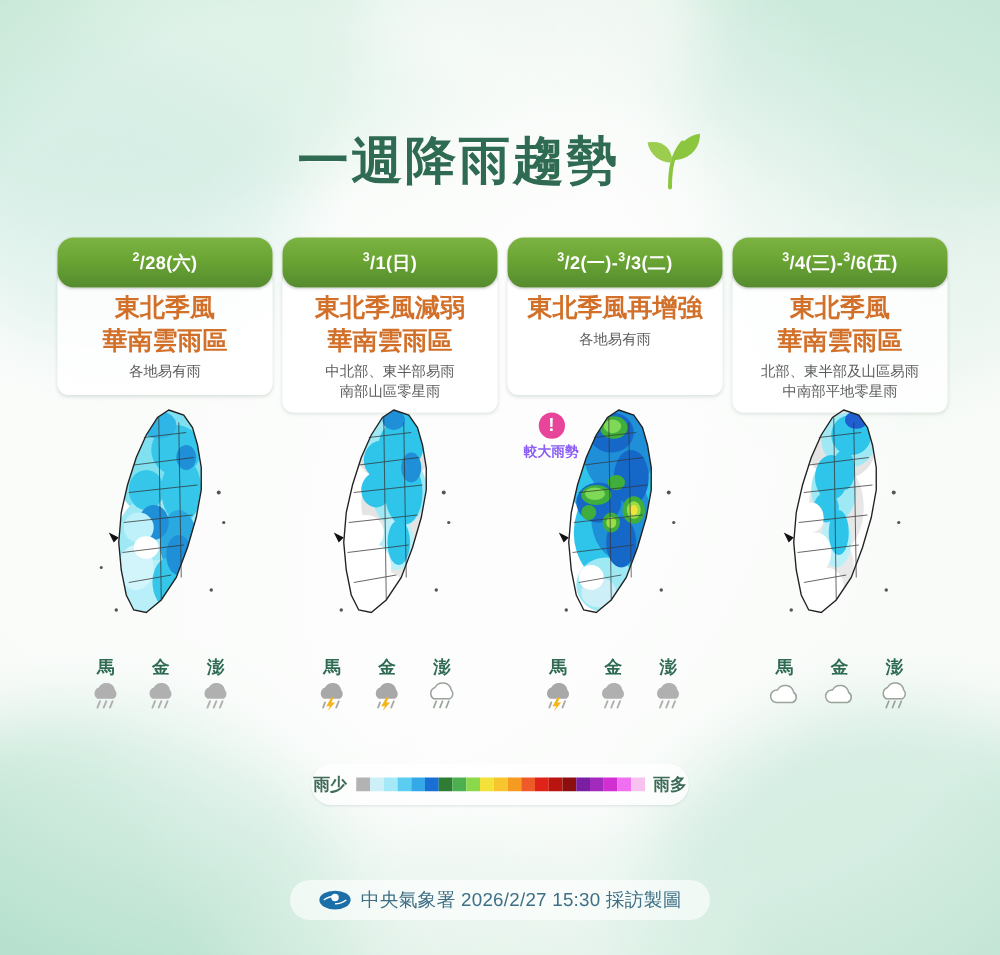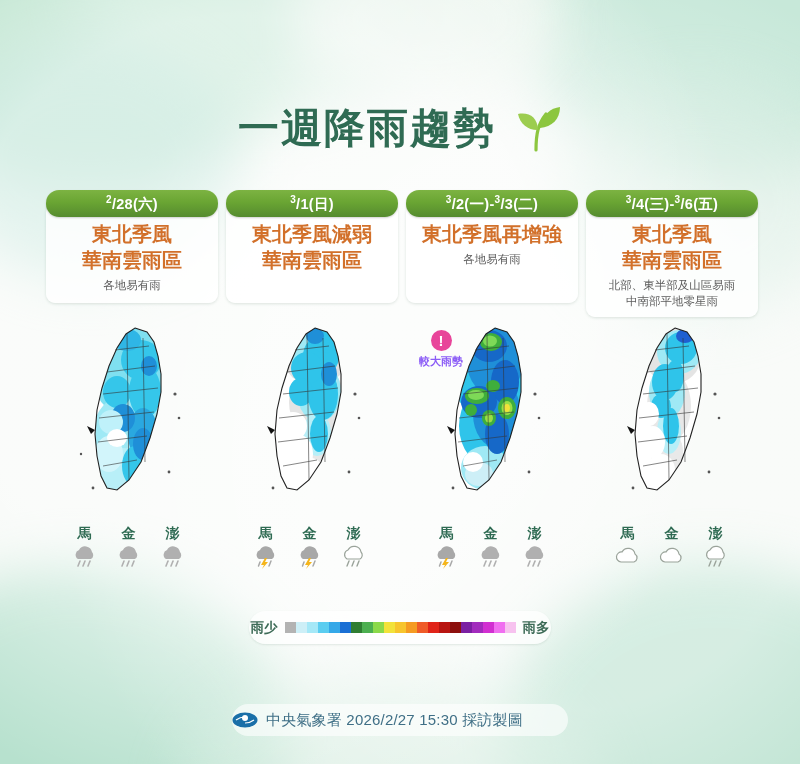--- a/index.html
+++ b/index.html
@@ -27,21 +27,21 @@
 
   
   .title-wrap{position:absolute;left:0;right:0;top:96px;height:64px;display:flex;align-items:center;justify-content:center;gap:10px;}
   .title{font-size:41px;font-weight:bold;color:#2f6b53;letter-spacing:2px;line-height:1;
          text-shadow:0 1px 0 rgba(255,255,255,.6);}
   .leaf{display:block;}
 
   
   .panels{position:absolute;left:46px;top:190px;width:716px;display:flex;gap:8px;}
   .panel{width:172px;}
-  .datebar{height:27px;border-radius:13px;display:flex;align-items:center;justify-content:center;
+  .datebar{height:40px;border-radius:13px;display:flex;align-items:center;justify-content:center;
       background:linear-gradient(180deg,#7cb342 0%,#6aa533 45%,#558b2f 100%);
       box-shadow:0 1px 2px rgba(0,0,0,.18);position:relative;z-index:3;}
   .datebar span{color:#fff;font-size:14.5px;font-weight:bold;letter-spacing:.3px;white-space:nowrap;}
   .datebar sup{font-size:10px;vertical-align:super;}
   .card{margin-top:-13px;padding:17px 6px 8px;border-radius:9px;background:rgba(255,255,255,.82);
         box-shadow:0 1px 3px rgba(80,110,90,.18);text-align:center;min-height:74px;}
   .hl{color:#d2702a;font-size:20px;font-weight:bold;line-height:1.3;}
   .sub{color:#5c5c5c;font-size:11.5px;line-height:1.35;margin-top:5px;}
 
   
@@ -64,21 +64,21 @@
   
   .legend{position:absolute;left:249px;top:611px;width:302px;height:33px;border-radius:17px;
       background:rgba(255,255,255,.72);box-shadow:0 1px 2px rgba(90,120,100,.15);
       display:flex;align-items:center;justify-content:center;gap:7px;}
   .legend .lt{font-size:13.5px;color:#3d6b57;font-weight:bold;font-family:Liberation Serif, serif;}
   .ramp{display:flex;height:11px;}
   .ramp i{display:block;width:11px;height:11px;}
 
   
   .footer{position:absolute;left:232px;top:704px;width:336px;height:32px;border-radius:16px;
-      background:rgba(255,255,255,.62);display:flex;align-items:center;gap:8px;}
+      background:rgba(255,255,255,.62);display:flex;align-items:center;justify-content:center;gap:8px;}
   .footer .ftxt{font-size:15px;color:#3f6f86;letter-spacing:.2px;}
 </style>
 </head>
 <body>
 
 <div class="bg">
   <div class="wash w1"></div>
     <div class="wash w2"></div>
     <div class="wash w3"></div>
   <div class="wash w4"></div>
@@ -119,20 +119,24 @@
     </div>
 
     <div class="panel">
       <div class="datebar">
         <span><sup>3</sup><span>/1(日)</span></span>
       </div>
       <div class="card">
         <div class="hl">
           <div>東北季風減弱</div>
           <div>華南雲雨區</div>
+        </div>
+        <div class="sub">
+          <div>中北部、東半部易雨</div>
+          <div>南部山區零星雨</div>
         </div>
       </div>
     </div>
 
     <div class="panel">
       <div class="datebar">
         <span><sup>3</sup><span>/2(一)-</span><sup>3</sup><span>/3(二)</span></span>
       </div>
       <div class="card">
         <div class="hl">

